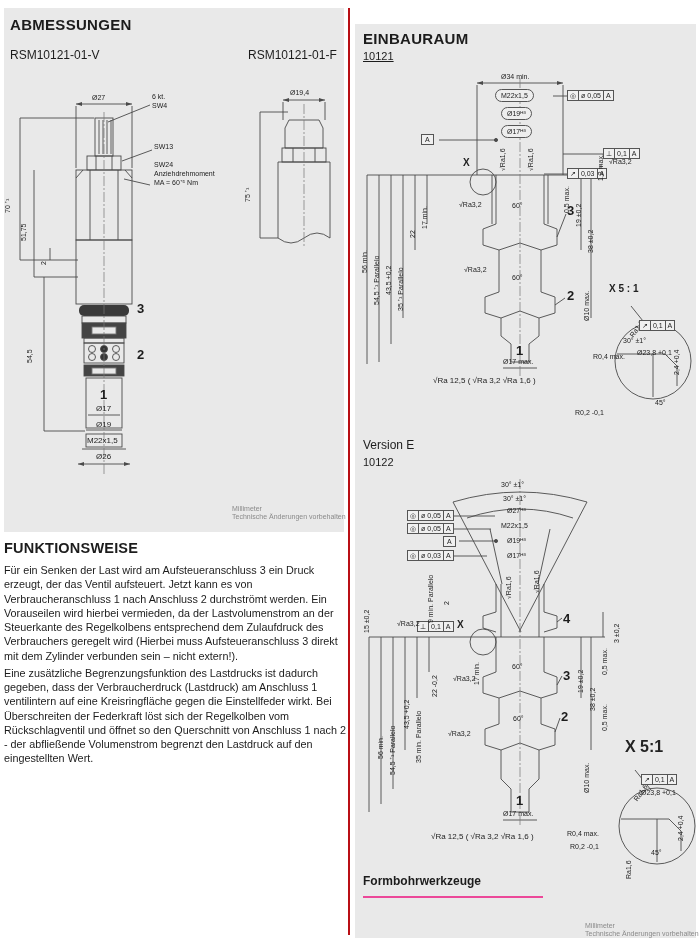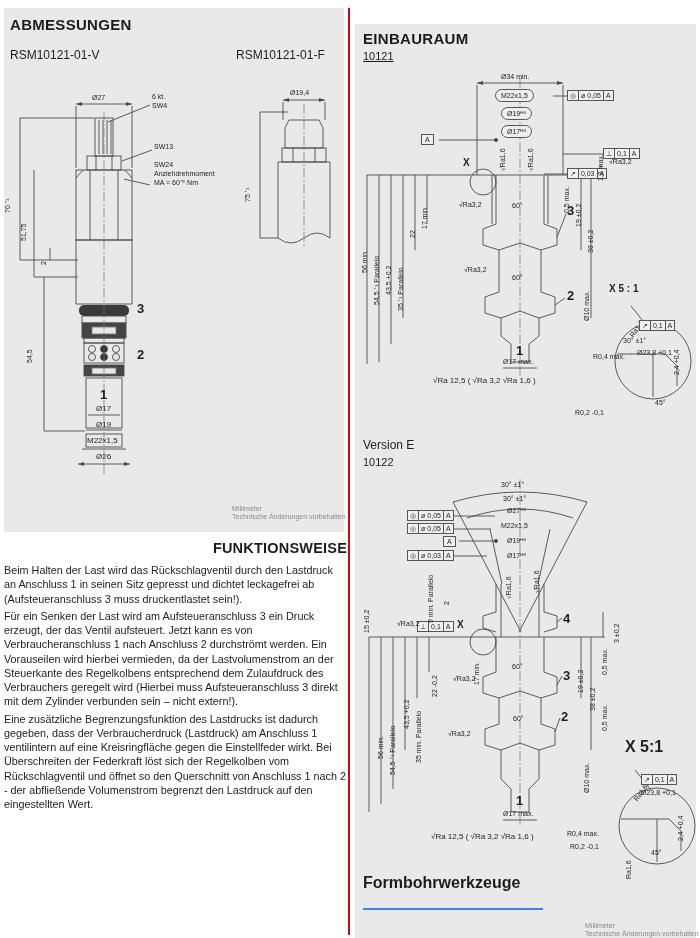--- a/index.html
+++ b/index.html
@@ -21,24 +21,24 @@
   .oval{position:absolute;border:1px solid #555;border-radius:7px;font-size:7px;line-height:11px;padding:0 5px;white-space:nowrap;background:#eee;}
   .gdt{position:absolute;display:inline-flex;border:1px solid #555;background:#f0f0f0;}
   .gdt i{font-style:normal;font-size:7px;line-height:9px;padding:0 2px;border-right:1px solid #555;white-space:nowrap;}
   .gdt i:last-child{border-right:none;}
   .datum{position:absolute;border:1px solid #555;background:#f0f0f0;font-size:7px;line-height:9px;padding:0 3px;}
   .foot{position:absolute;font-size:7px;line-height:8px;color:#8a8a8a;white-space:nowrap;}
   svg{position:absolute;left:0;top:0;}
   .stack{position:absolute;}
   .stack span{display:block;font-size:7px;line-height:9px;white-space:nowrap;}
   #funk{position:absolute;left:4px;top:540px;width:343px;}
-  #funk h2{margin:0 0 7px 0;font-size:14.5px;letter-spacing:.2px;text-align:right;}
+  #funk h2{margin:0 0 7px 0;font-size:14.5px;letter-spacing:.2px;}
   #funk p{margin:0 0 3px 0;font-size:10.8px;line-height:1.32;}
   #fb-table{position:absolute;left:8px;top:850px;width:180px;}
-  #fb-table .fb-title{font-size:16px;font-weight:bold;border-bottom:2px solid #3b82f6;padding-bottom:16px;}
+  #fb-table .fb-title{font-size:12px;font-weight:bold;border-bottom:2px solid #ec4899;padding-bottom:8px;}
   #fb-table table{width:100%;border-collapse:collapse;font-size:11.5px;}
   #fb-table th{text-align:left;font-weight:bold;border-bottom:2px solid #111;padding:2px 0;}
   #fb-table td{border-bottom:1px solid #333;padding:2px 0;}
 </style>
 </head>
 <body>
 
 <div class="panel" id="left-panel">
   <svg width="340" height="524" viewBox="0 0 340 524">
     <g stroke="#4a4a4a" stroke-width="0.9" fill="none">
@@ -107,21 +107,21 @@
       <path d="M274,230 q13,10 26,0 q13,-10 26,0"></path>
       <line x1="300" y1="96" x2="300" y2="238" stroke-dasharray="10 2 2 2" stroke="#777" stroke-width="0.7"></line>
       <line x1="256" y1="104" x2="256" y2="230"></line>
         <line x1="256" y1="104" x2="284" y2="104"></line>
         <line x1="256" y1="230" x2="274" y2="230"></line>
     </g>
   </svg>
 
   <div class="h1" style="left:6px;top:8px;">ABMESSUNGEN</div>
   <div class="h2v" style="left:6px;top:40px;">RSM10121-01-V</div>
-  <div class="h2v" style="left:232px;top:40px;">RSM10121-01-F</div>
+  <div class="h2v" style="left:244px;top:40px;">RSM10121-01-F</div>
 
   <span class="lbl" style="left:88px;top:85px;">Ø27</span>
   <div class="stack" style="left:148px;top:84px;">
     <span>6 kt.</span>
     <span>SW4</span>
   </div>
   <span class="lbl" style="left:150px;top:134px;">SW13</span>
   <div class="stack" style="left:150px;top:152px;">
     <span>SW24</span>
     <span>Anziehdrehmoment</span>
@@ -140,21 +140,20 @@
   <span class="lbl" style="left:92px;top:444px;font-size:8px;">Ø26</span>
   <span class="lbl" style="left:286px;top:80px;">Ø19,4</span>
   <span class="lbl rot" style="left:248px;top:185px;">75 ⁺¹</span>
 
   <span class="foot" style="left:228px;top:497px;">Millimeter</span>
   <span class="foot" style="left:228px;top:505px;">Technische Änderungen vorbehalten</span>
 </div>
 
 <div id="funk">
   <h2>FUNKTIONSWEISE</h2>
-  <p>Beim Halten der Last wird das Rückschlagventil durch den Lastdruck an Anschluss 1 in seinen Sitz gepresst und dichtet leckagefrei ab (Aufsteueranschluss 3 muss druckentlastet sein!).</p>
   <p>Für ein Senken der Last wird am Aufsteueranschluss 3 ein Druck erzeugt, der das Ventil aufsteuert. Jetzt kann es von Verbraucheranschluss 1 nach Anschluss 2 durchströmt werden. Ein Vorauseilen wird hierbei vermieden, da der Lastvolumenstrom an der Steuerkante des Regelkolbens entsprechend dem Zulaufdruck des Verbrauchers geregelt wird (Hierbei muss Aufsteueranschluss 3 direkt mit dem Zylinder verbunden sein – nicht extern!).</p>
   <p>Eine zusätzliche Begrenzungsfunktion des Lastdrucks ist dadurch gegeben, dass der Verbraucherdruck (Lastdruck) am Anschluss 1 ventilintern auf eine Kreisringfläche gegen die Einstellfeder wirkt. Bei Überschreiten der Federkraft löst sich der Regelkolben vom Rückschlagventil und öffnet so den Querschnitt von Anschluss 1 nach 2 - der abfließende Volumenstrom begrenzt den Lastdruck auf den eingestellten Wert.</p>
 </div>
 
 <div id="red-divider"></div>
 
 <div class="panel" id="right-panel">
   <svg width="341" height="927" viewBox="0 0 341 927">
     <g stroke="#4a4a4a" stroke-width="0.9" fill="none">
 

